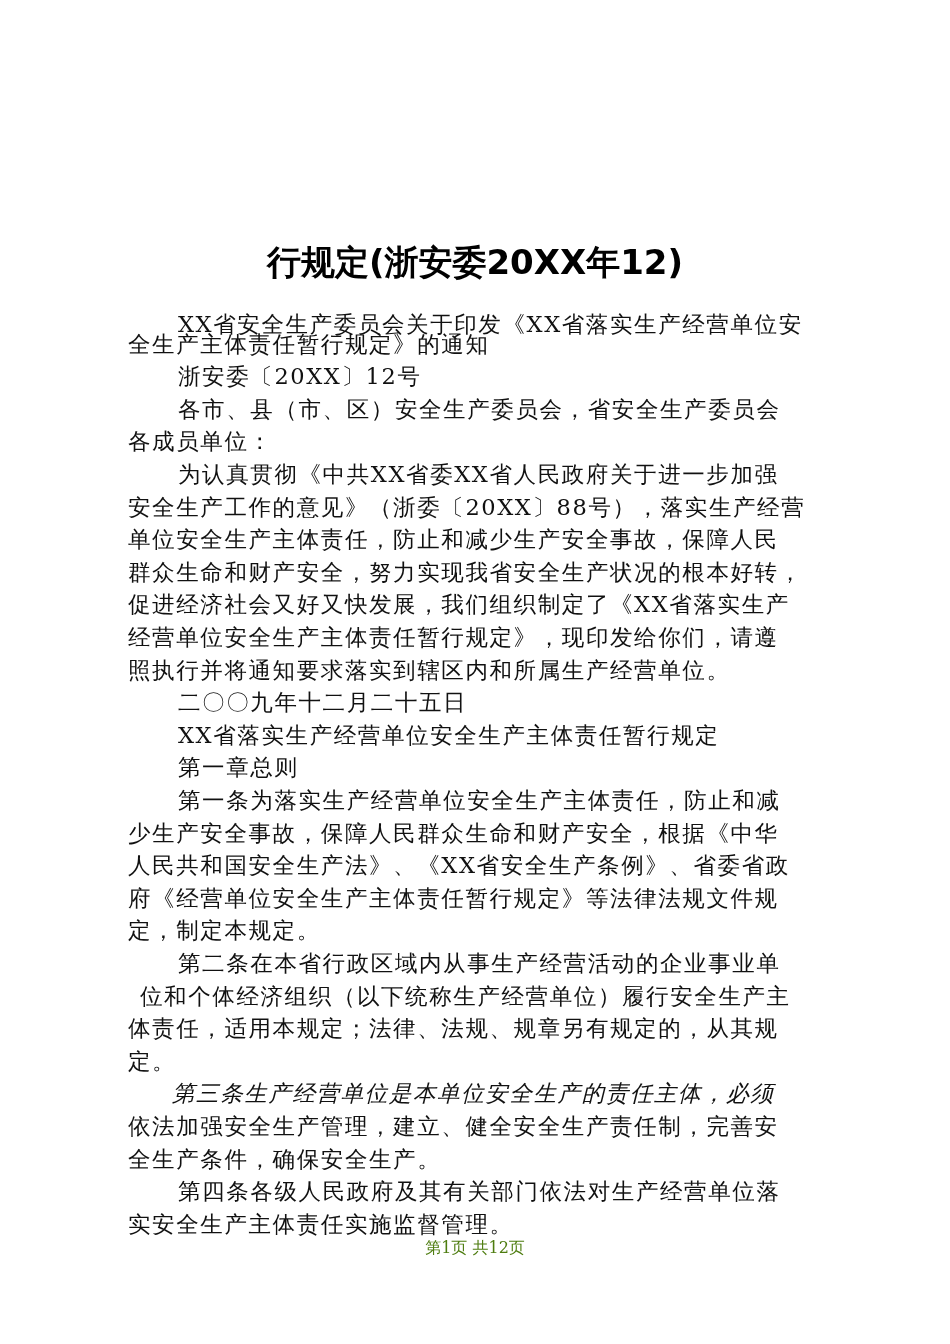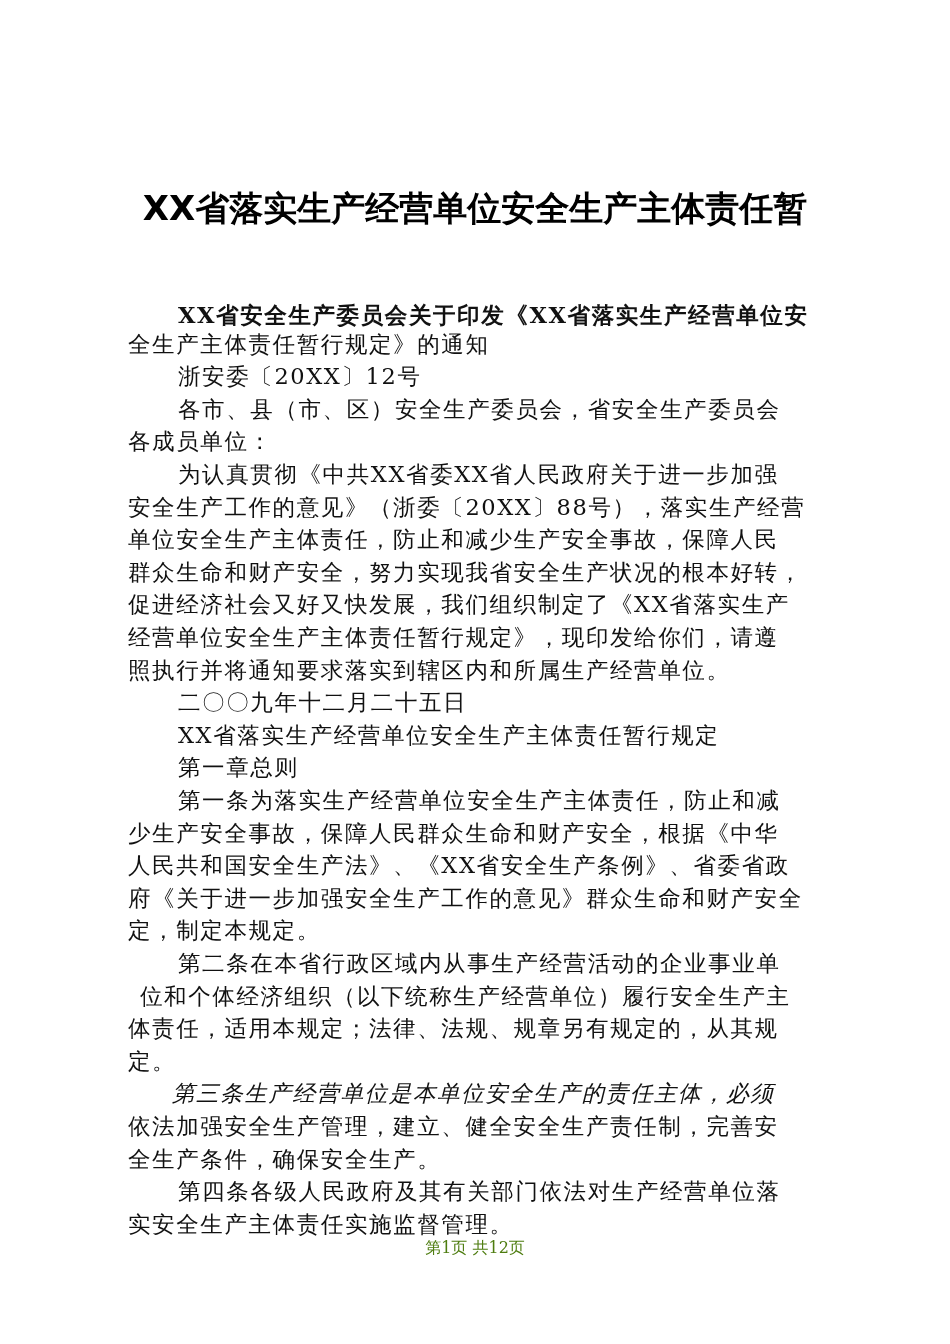--- a/index.html
+++ b/index.html
@@ -14,42 +14,42 @@
   .line { position:absolute; left:128px; width:710px; font-size:22.5px; line-height:30px;
           white-space:nowrap; letter-spacing:1.6px; color:#111; }
   .indent { padding-left:50px; }
   .footer { position:absolute; top:1238px; left:0; width:950px; text-align:center;
             font-size:16px; color:#4d7c0f; }
 </style>
 </head>
 <body>
 
 <div class="page">
-  <div class="title l1">XX省落实生产经营单位安全生产主体责任暂</div>
+  <div class="title l2">行规定(浙安委20XX年12)</div>
 
   <div id="body">
-      <div class="line indent" style="top: 300px; left: 128px; font-weight: bold;">XX省安全生产委员会关于印发《XX省落实生产经营单位安</div>
+      <div class="line indent" style="top: 309px; left: 128px;">XX省安全生产委员会关于印发《XX省落实生产经营单位安</div>
       <div class="line" style="top: 328.6px;">全生产主体责任暂行规定》的通知</div>
       <div class="line indent" style="top: 361.2px; left: 128px;">浙安委〔20XX〕12号</div>
       <div class="line indent" style="top: 393.8px; left: 128px;">各市、县（市、区）安全生产委员会，省安全生产委员会</div>
       <div class="line" style="top: 426.4px;">各成员单位：</div>
       <div class="line indent" style="top: 459px; left: 128px;">为认真贯彻《中共XX省委XX省人民政府关于进一步加强</div>
       <div class="line" style="top: 491.6px;">安全生产工作的意见》（浙委〔20XX〕88号），落实生产经营</div>
       <div class="line" style="top: 524.2px;">单位安全生产主体责任，防止和减少生产安全事故，保障人民</div>
       <div class="line" style="top: 556.8px;">群众生命和财产安全，努力实现我省安全生产状况的根本好转，</div>
       <div class="line" style="top: 589.4px;">促进经济社会又好又快发展，我们组织制定了《XX省落实生产</div>
       <div class="line" style="top: 622px;">经营单位安全生产主体责任暂行规定》，现印发给你们，请遵</div>
       <div class="line" style="top: 654.6px;">照执行并将通知要求落实到辖区内和所属生产经营单位。</div>
       <div class="line indent" style="top: 687.2px; left: 128px;">二〇〇九年十二月二十五日</div>
       <div class="line indent" style="top: 719.8px; left: 128px;">XX省落实生产经营单位安全生产主体责任暂行规定</div>
       <div class="line indent" style="top: 752.4px; left: 128px;">第一章总则</div>
       <div class="line indent" style="top: 785px; left: 128px;">第一条为落实生产经营单位安全生产主体责任，防止和减</div>
       <div class="line" style="top: 817.6px;">少生产安全事故，保障人民群众生命和财产安全，根据《中华</div>
       <div class="line" style="top: 850.2px;">人民共和国安全生产法》、《XX省安全生产条例》、省委省政</div>
-      <div class="line" style="top: 882.8px;">府《关于进一步加强安全生产工作的意见》群众生命和财产安全</div>
+      <div class="line" style="top: 882.8px;">府《经营单位安全生产主体责任暂行规定》等法律法规文件规</div>
       <div class="line" style="top: 915.4px;">定，制定本规定。</div>
       <div class="line indent" style="top: 948px; left: 128px;">第二条在本省行政区域内从事生产经营活动的企业事业单</div>
       <div class="line" style="top: 980.6px; margin-left: 12px;">位和个体经济组织（以下统称生产经营单位）履行安全生产主</div>
       <div class="line" style="top: 1013.2px;">体责任，适用本规定；法律、法规、规章另有规定的，从其规</div>
       <div class="line" style="top: 1045.8px;">定。</div>
       <div class="line indent" style="top: 1078.4px; left: 122px; font-style: italic;">第三条生产经营单位是本单位安全生产的责任主体，必须</div>
       <div class="line" style="top: 1111px;">依法加强安全生产管理，建立、健全安全生产责任制，完善安</div>
       <div class="line" style="top: 1143.6px;">全生产条件，确保安全生产。</div>
       <div class="line indent" style="top: 1176.2px; left: 128px;">第四条各级人民政府及其有关部门依法对生产经营单位落</div>
       <div class="line" style="top: 1208.8px;">实安全生产主体责任实施监督管理。</div>

